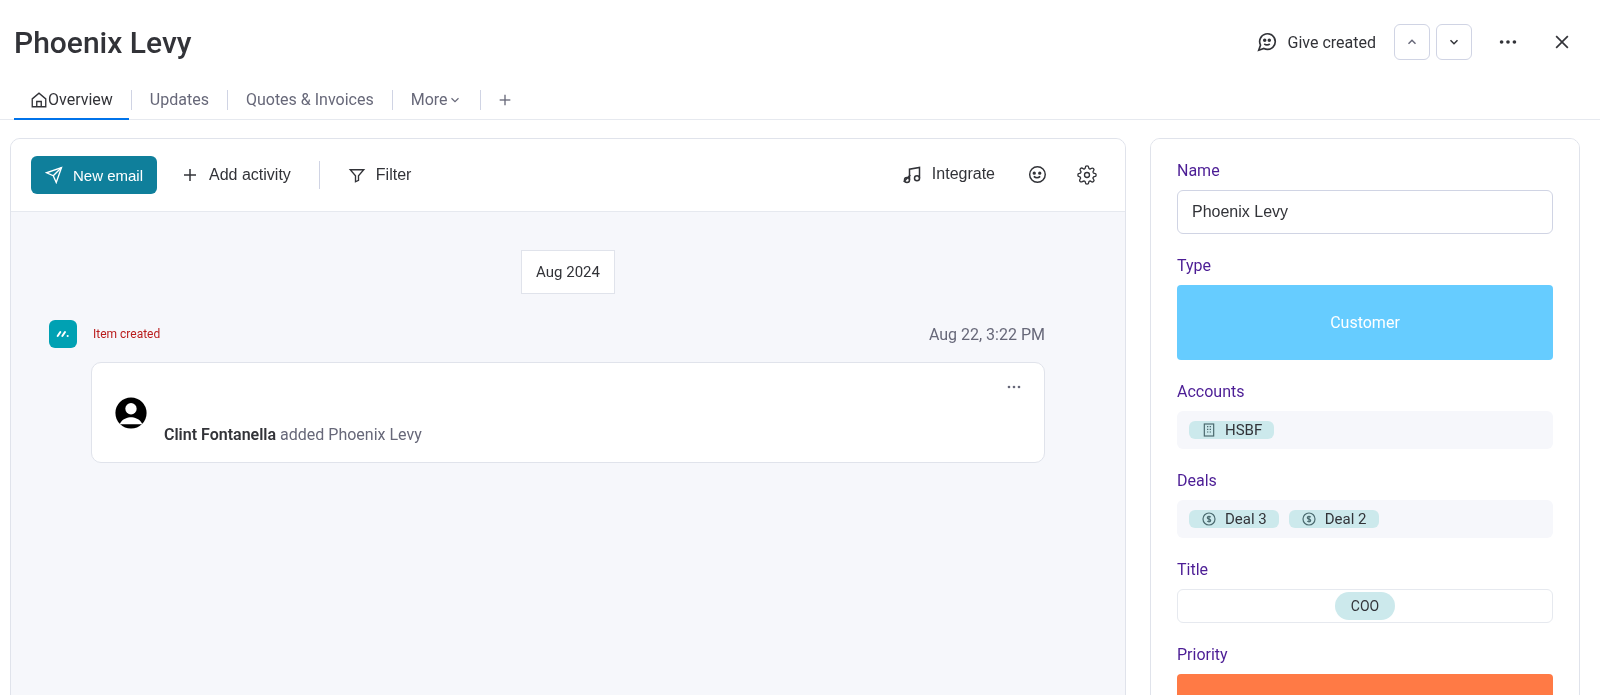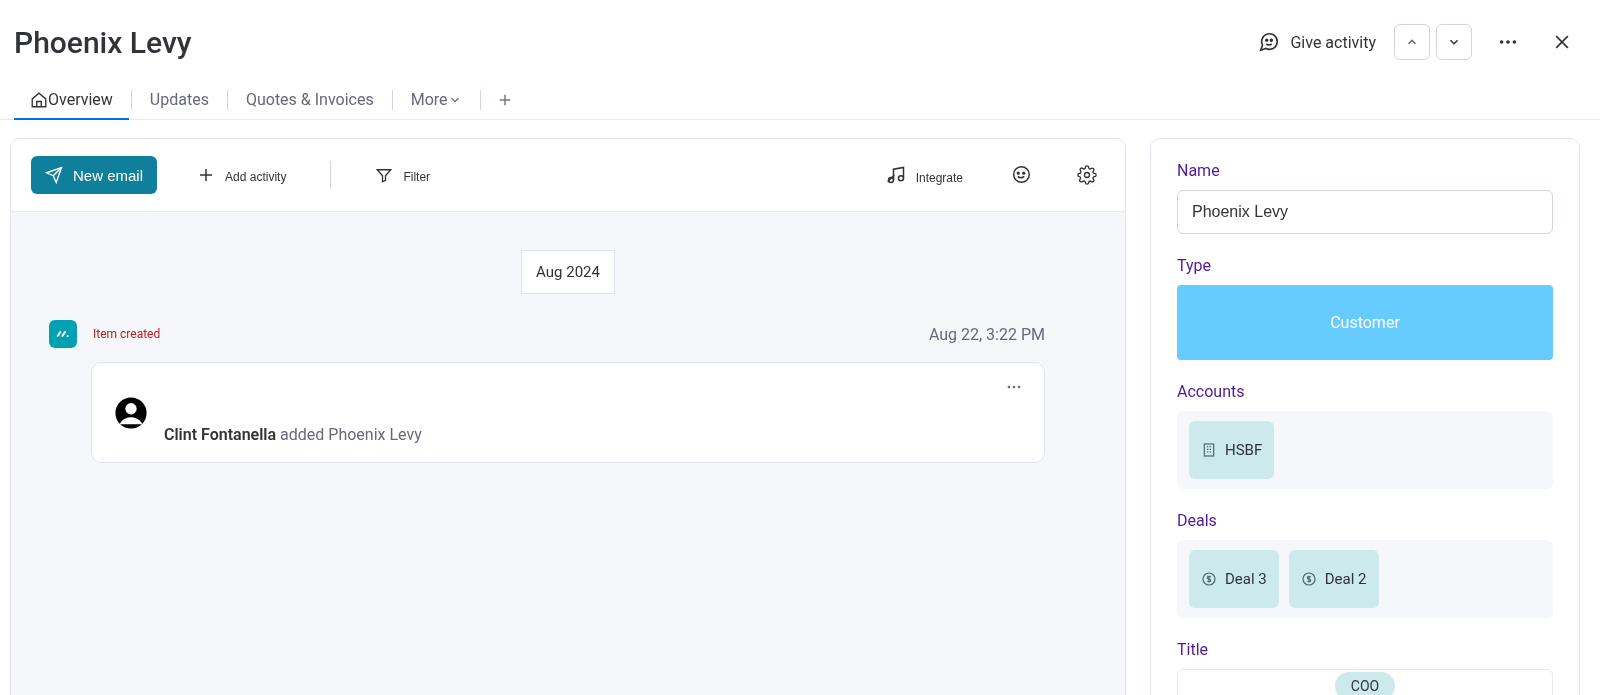--- a/index.html
+++ b/index.html
@@ -62,29 +62,29 @@
   .add-tab {
     width:32px;height:32px;display:flex;align-items:center;justify-content:center;color:#676879;cursor:pointer;margin-left:6px;
   }
   .workspace {
     display:flex;gap:24px;padding:18px 20px 0 10px;height:calc(695px - 110px);
   }
   .main-panel {
     flex:1;border:1px solid #e0e3eb;border-radius:10px;background:#f6f7fb;overflow:hidden;display:flex;flex-direction:column;
   }
   .toolbar {
-    display:flex;align-items:center;gap:30px;padding:16px 20px;border-bottom:1px solid #e6e9ef;background:#fff;
+    display:flex;align-items:center;gap:14px;padding:16px 20px;border-bottom:1px solid #e6e9ef;background:#fff;
   }
   .primary-btn {
     display:flex;align-items:center;gap:10px;background:#0f7f9b;color:#fff;border:none;
     border-radius:6px;padding:10px 14px;font-size:15px;cursor:pointer;
   }
   .ghost-btn {
-    display:flex;align-items:flex-end;gap:10px;background:transparent;border:none;color:#323338;
-    padding:10px 10px;font-size:12px;cursor:pointer;
+    display:flex;align-items:flex-start;gap:10px;background:transparent;border:none;color:#323338;
+    padding:10px 10px;font-size:16px;cursor:pointer;
   }
   .toolbar-sep{width:1px;height:28px;background:#d0d4e4;margin:0 4px;}
   .toolbar-spacer{flex:1;}
   .timeline {
     flex:1;overflow:auto;padding:20px 80px;
   }
   .date-pill {
     display:block;margin:18px auto 26px auto;width:fit-content;background:#fff;border:1px solid #e0e3eb;
     border-radius:0;padding:12px 14px;font-size:15px;color:#323338;
   }
@@ -115,21 +115,21 @@
   .pill-full{
     width:100%;text-align:center;padding:28px 0;border-radius:4px;color:#fff;font-size:16px;
   }
   .type-customer{background:#66ccff;}
   .priority-high{background:#ff7a45;}
   .chip-box{
     width:100%;background:#f6f7fb;border-radius:6px;padding:10px 12px;display:flex;gap:10px;flex-wrap:wrap;
   }
   .chip{
     display:flex;align-items:center;gap:8px;background:#cce9ec;color:#323338;border-radius:6px;
-    padding:20px 12px;font-size:15px;
+    padding:0 12px;font-size:15px;
   }
   .chip svg{color:#4b6a6f;}
   .title-row{
     width:100%;border:1px solid #e6e9ef;border-radius:6px;padding:2px;display:flex;justify-content:center;
   }
   .title-chip{background:#cce9ec;color:#323338;border-radius:14px;padding:6px 16px;font-size:14px;}
   svg{display:block;}
 </style>
 </head>
 <body>
@@ -139,21 +139,21 @@
   <div class="topbar-right">
     <div class="feedback">
       <span>
         <svg width="22" height="22" viewBox="0 0 24 24" fill="none" stroke="currentColor" stroke-width="1.8">
           <path d="M21 11.5a8.38 8.38 0 0 1-8.5 8.5 8.5 8.5 0 0 1-3.9-.94L3 21l1.94-5.6A8.5 8.5 0 1 1 21 11.5z"></path>
           <circle cx="9.5" cy="10" r="1" fill="currentColor"></circle>
           <circle cx="14.5" cy="10" r="1" fill="currentColor"></circle>
           <path d="M9 14c.8.8 1.9 1.2 3 1.2s2.2-.4 3-1.2"></path>
         </svg>
       </span>
-      <span>Give activity</span>
+      <span>Give created</span>
     </div>
     <div class="nav-btn-group">
       <button class="nav-btn">
         <span>
           <svg width="14" height="14" viewBox="0 0 24 24" fill="none" stroke="#676879" stroke-width="2.5">
               <polyline points="6 15 12 9 18 15"></polyline>
             </svg>
         </span>
       </button>
       <button class="nav-btn">

